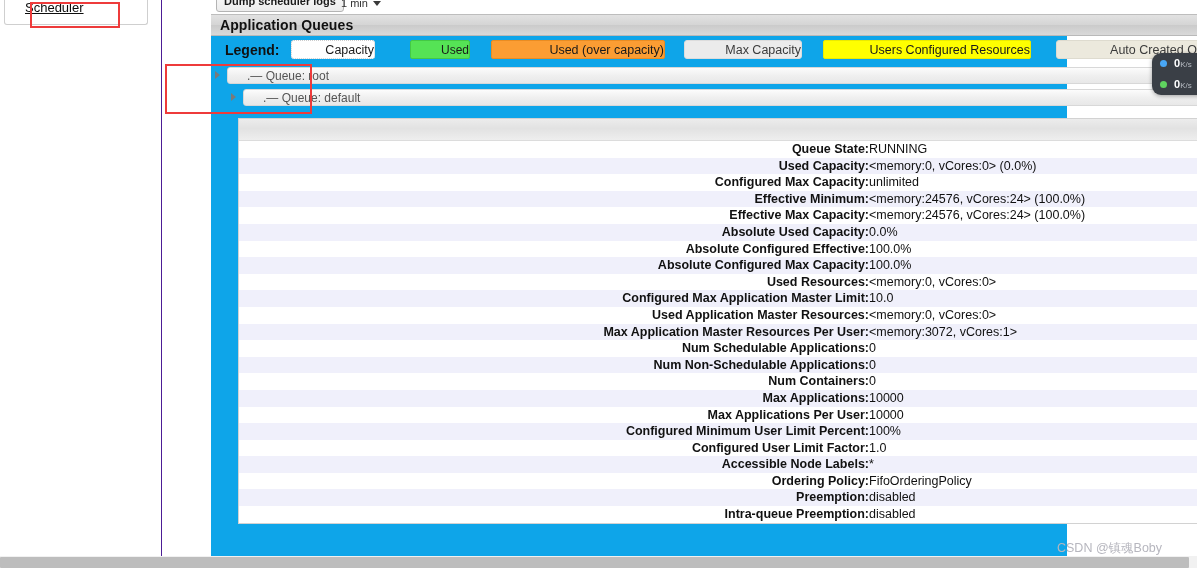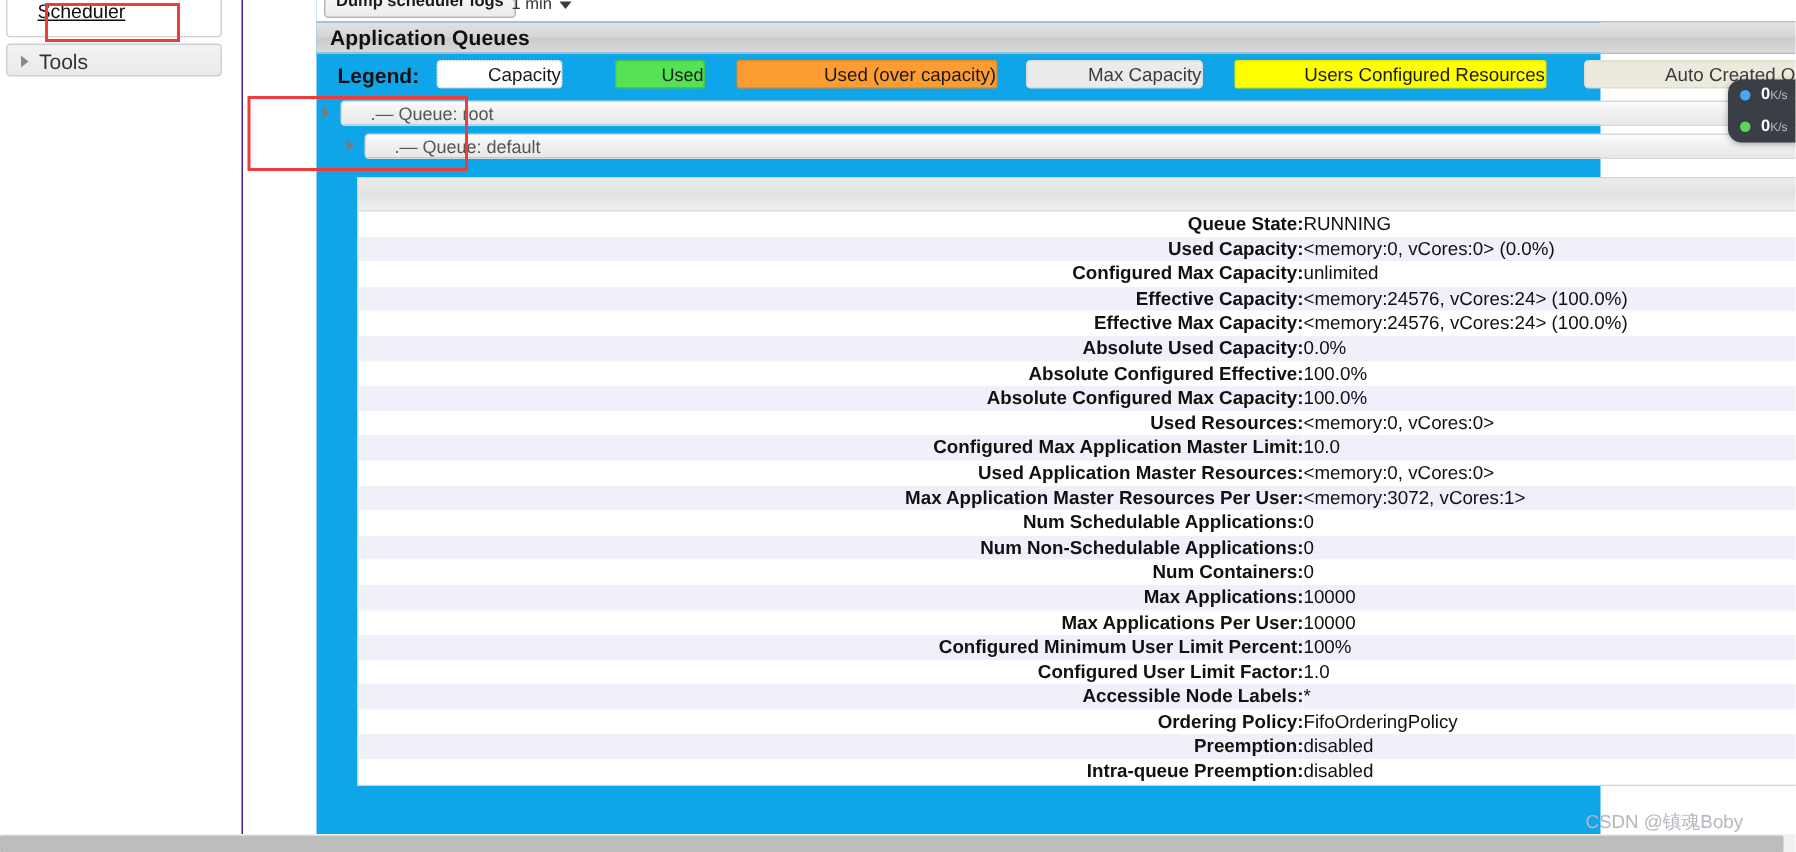--- a/index.html
+++ b/index.html
@@ -359,24 +359,20 @@
 </style>
 </head>
 <body>
 
 <div id="root">
 
   <div id="sidebar">
     <div class="side-panel" id="side-panel-scheduler">
       <a id="scheduler-link">Scheduler</a>
     </div>
-    <div id="tools-panel">
-      <span id="tools-arrow"></span>
-      <span id="tools-label">Tools</span>
-    </div>
   </div>
 
   <div id="content">
 
     <div id="toolbar">
       <div id="dump-btn">Dump scheduler logs</div>
       <span id="refresh-interval">1 min</span>
       <span id="refresh-caret"></span>
     </div>
 
@@ -415,21 +411,21 @@
             </tr>
             <tr>
               <td class="k">Used Capacity:</td>
               <td class="v">&lt;memory:0, vCores:0&gt; (0.0%)</td>
             </tr>
             <tr>
               <td class="k">Configured Max Capacity:</td>
               <td class="v">unlimited</td>
             </tr>
             <tr>
-              <td class="k">Effective Capacity:</td>
+              <td class="k">Effective Minimum:</td>
               <td class="v">&lt;memory:24576, vCores:24&gt; (100.0%)</td>
             </tr>
             <tr>
               <td class="k">Effective Max Capacity:</td>
               <td class="v">&lt;memory:24576, vCores:24&gt; (100.0%)</td>
             </tr>
             <tr>
               <td class="k">Absolute Used Capacity:</td>
               <td class="v">0.0%</td>
             </tr>

